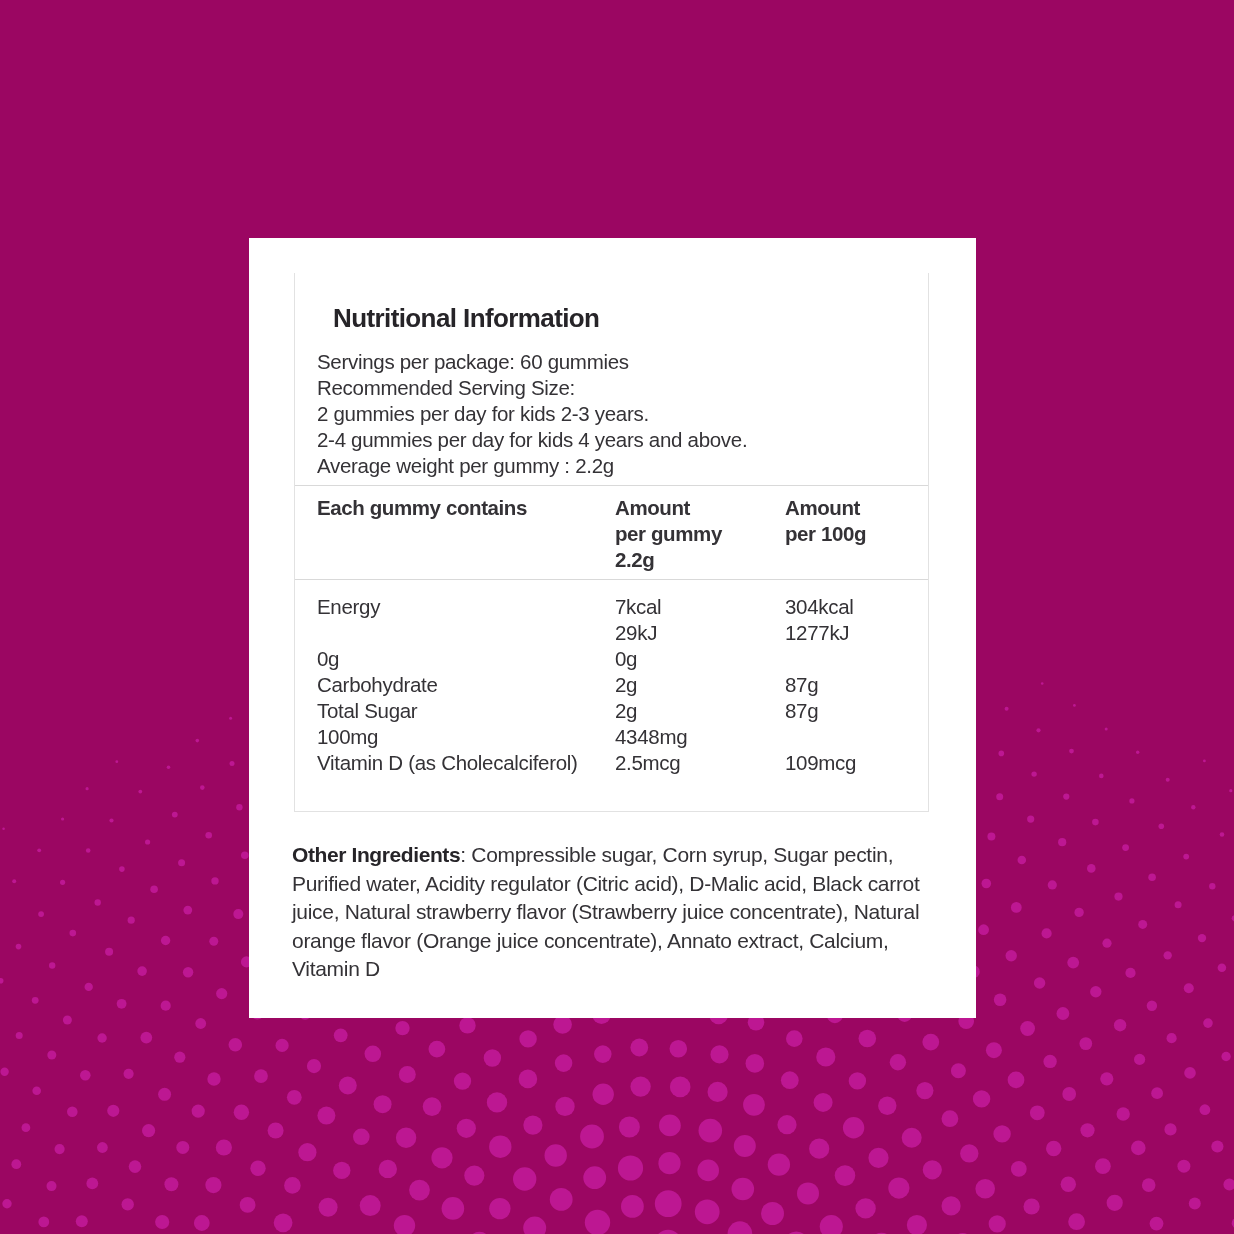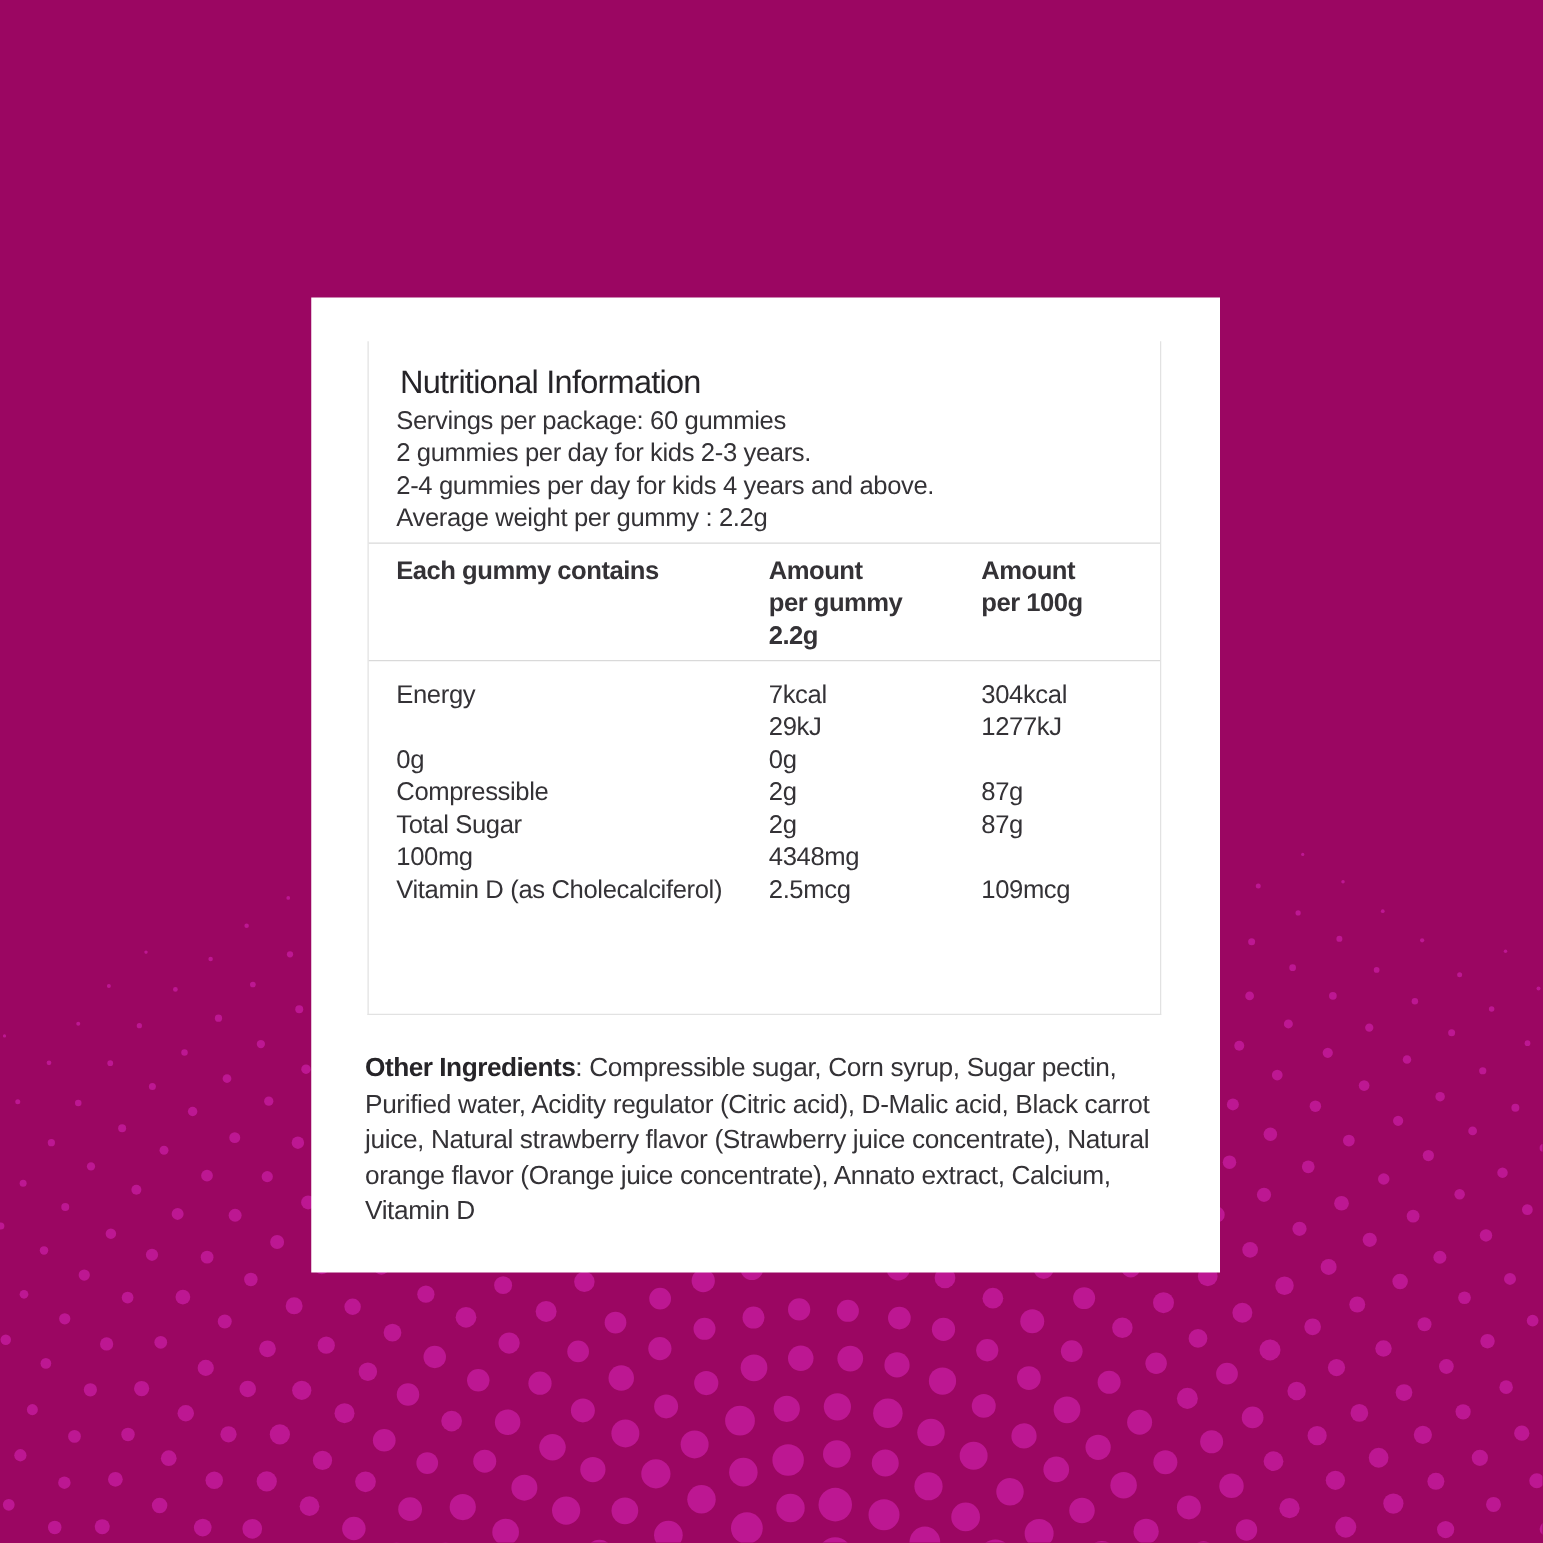--- a/index.html
+++ b/index.html
@@ -24,24 +24,24 @@
     left: 45px; top: 35px;
     width: 635px; height: 539px;
     box-sizing: border-box;
     border: 1px solid #e2e2e2;
     border-top: none;
     padding: 14px 18px 0 22px;
     color: #343236;
   }
 
   .title {
-    margin: 3px;
+    margin: 16px;
     font-size: 26px;
     line-height: 30px;
-    font-weight: normal;
+    font-weight: bold;
     letter-spacing: -0.6px;
     color: #262428;
   }
 
   .intro {
     margin-top: 4px;
     font-size: 20.5px;
     line-height: 26px;
     letter-spacing: -0.3px;
   }
@@ -564,20 +564,21 @@
       <circle cx="3.6" cy="828.7" r="1.3"></circle>
     </svg>
 
   <div class="card">
 
     <div class="panel">
       <h1 class="title">Nutritional Information</h1>
 
       <div class="intro">
           <div>Servings per package: 60 gummies</div>
+          <div>Recommended Serving Size:</div>
           <div>2 gummies per day for kids 2-3 years.</div>
           <div>2-4 gummies per day for kids 4 years and above.</div>
           <div>Average weight per gummy : 2.2g</div>
         </div>
 
       <div class="divider"></div>
 
       <div class="tbl">
         <div class="row thead">
             <div class="cell">
@@ -611,21 +612,21 @@
             <div class="row">
               <div class="cell">
                 <div class="ln">0g</div>
               </div>
               <div class="cell">
                 <div class="ln">0g</div>
               </div>
             </div>
             <div class="row">
               <div class="cell">
-                <div class="ln">Compressible</div>
+                <div class="ln">Carbohydrate</div>
               </div>
               <div class="cell">
                 <div class="ln">2g</div>
               </div>
               <div class="cell">
                 <div class="ln">87g</div>
               </div>
             </div>
             <div class="row">
               <div class="cell">

